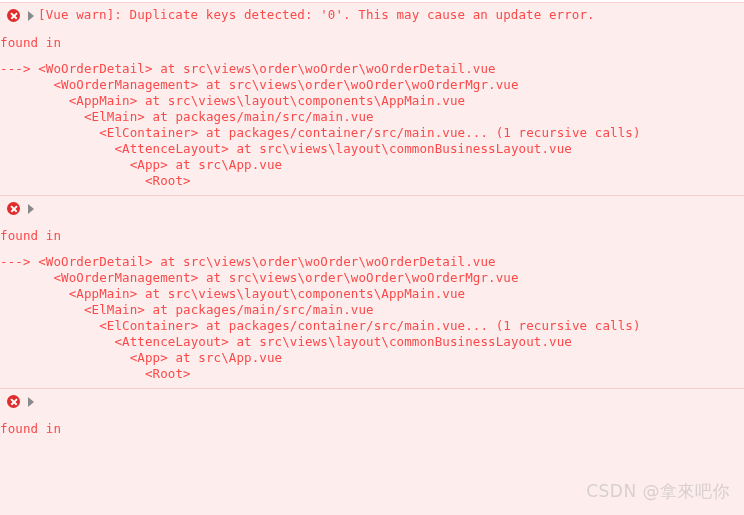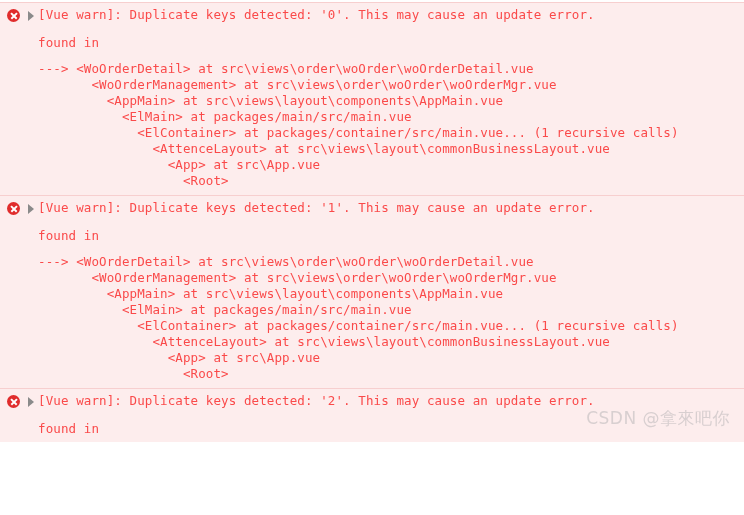--- a/index.html
+++ b/index.html
@@ -10,21 +10,21 @@
   body {
     width: 744px;
     height: 515px;
     overflow: hidden;
     font-family: "DejaVu Sans Mono", "Liberation Mono", monospace;
   }
 
   #console {
     position: relative;
     width: 744px;
-    height: 442px;
+    height: 515px;
     background: #fdeded;
     overflow: hidden;
   }
 
   .top-white {
     position: absolute;
     top: 0; left: 0;
     width: 744px;
     height: 2px;
     background: #ffffff;
@@ -95,21 +95,20 @@
 
   .msg-body {
     padding: 0 0 6px 0;
   }
 
   .trace-line {
     font-size: 12.5px;
     line-height: 16px;
     color: #fa4a4a;
     white-space: pre;
-    padding-left: 38px;
     letter-spacing: 0.1px;
     height: 16px;
   }
 
   .spacer-8 { height: 8px; }
   .spacer-10 { height: 10px; }
 
   .watermark {
     position: absolute;
     right: 14px;
@@ -148,42 +147,40 @@
       <div class="trace-line">               &lt;AttenceLayout&gt; at src\views\layout\commonBusinessLayout.vue</div>
       <div class="trace-line">                 &lt;App&gt; at src\App.vue</div>
       <div class="trace-line">                   &lt;Root&gt;</div>
     </div>
   </div>
 
   <div class="msg-group">
     <div class="msg-head">
       <span class="err-icon"></span>
       <span class="disclosure"></span>
-      <span class="summary">[Vue warn]: Duplicate keys detected: '1'. This may cause an update error.</span>
     </div>
     <div class="msg-body">
       <div class="spacer-8"></div>
       <div class="trace-line">found in</div>
       <div class="spacer-10"></div>
       <div class="trace-line">---&gt; &lt;WoOrderDetail&gt; at src\views\order\woOrder\woOrderDetail.vue</div>
       <div class="trace-line">       &lt;WoOrderManagement&gt; at src\views\order\woOrder\woOrderMgr.vue</div>
       <div class="trace-line">         &lt;AppMain&gt; at src\views\layout\components\AppMain.vue</div>
       <div class="trace-line">           &lt;ElMain&gt; at packages/main/src/main.vue</div>
       <div class="trace-line">             &lt;ElContainer&gt; at packages/container/src/main.vue... (1 recursive calls)</div>
       <div class="trace-line">               &lt;AttenceLayout&gt; at src\views\layout\commonBusinessLayout.vue</div>
       <div class="trace-line">                 &lt;App&gt; at src\App.vue</div>
       <div class="trace-line">                   &lt;Root&gt;</div>
     </div>
   </div>
 
   <div class="msg-group">
     <div class="msg-head">
       <span class="err-icon"></span>
       <span class="disclosure"></span>
-      <span class="summary">[Vue warn]: Duplicate keys detected: '2'. This may cause an update error.</span>
     </div>
     <div class="msg-body">
       <div class="spacer-8"></div>
       <div class="trace-line">found in</div>
     </div>
   </div>
 
   <div class="watermark">CSDN @拿來吧你</div>
 
 </div>

